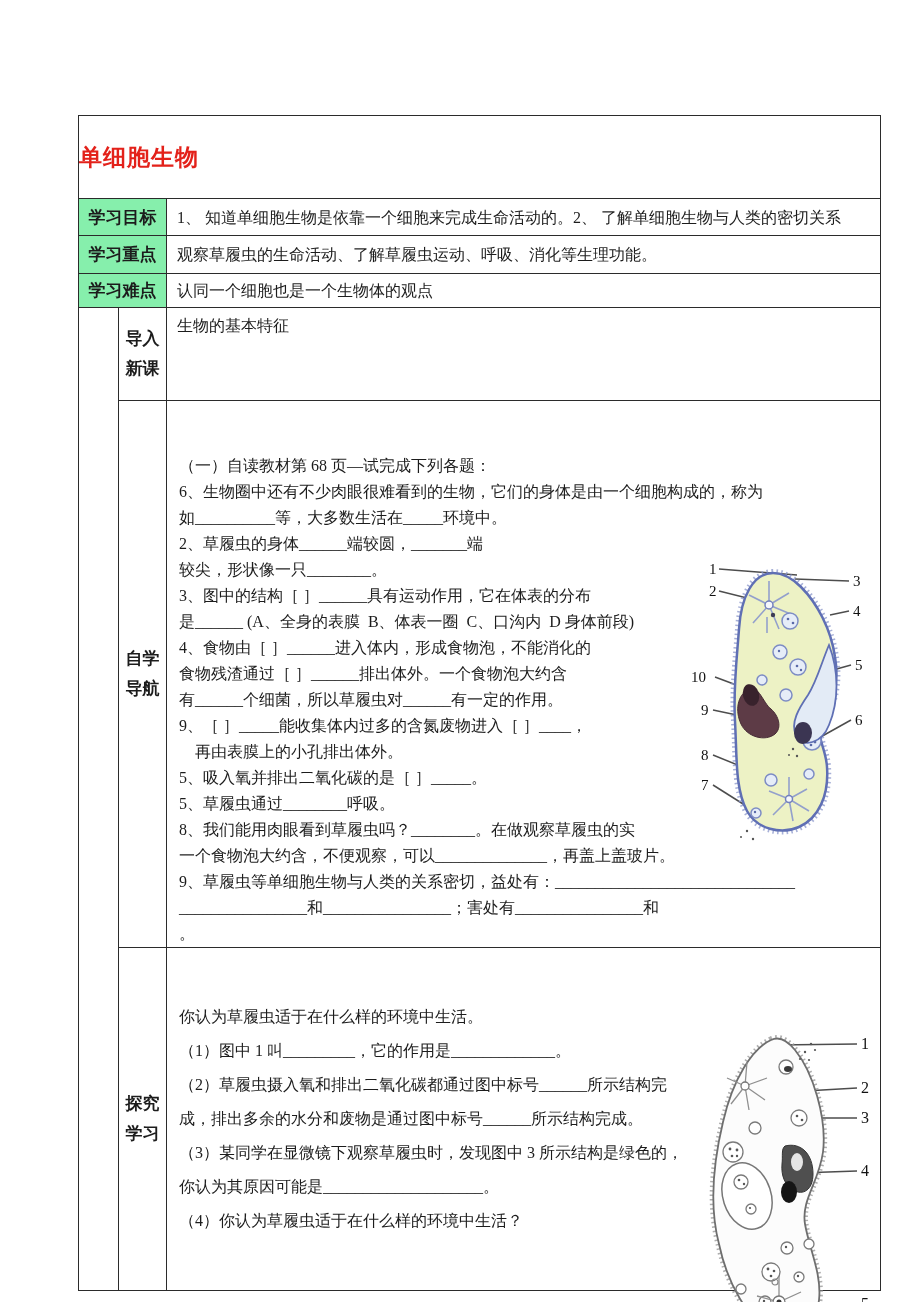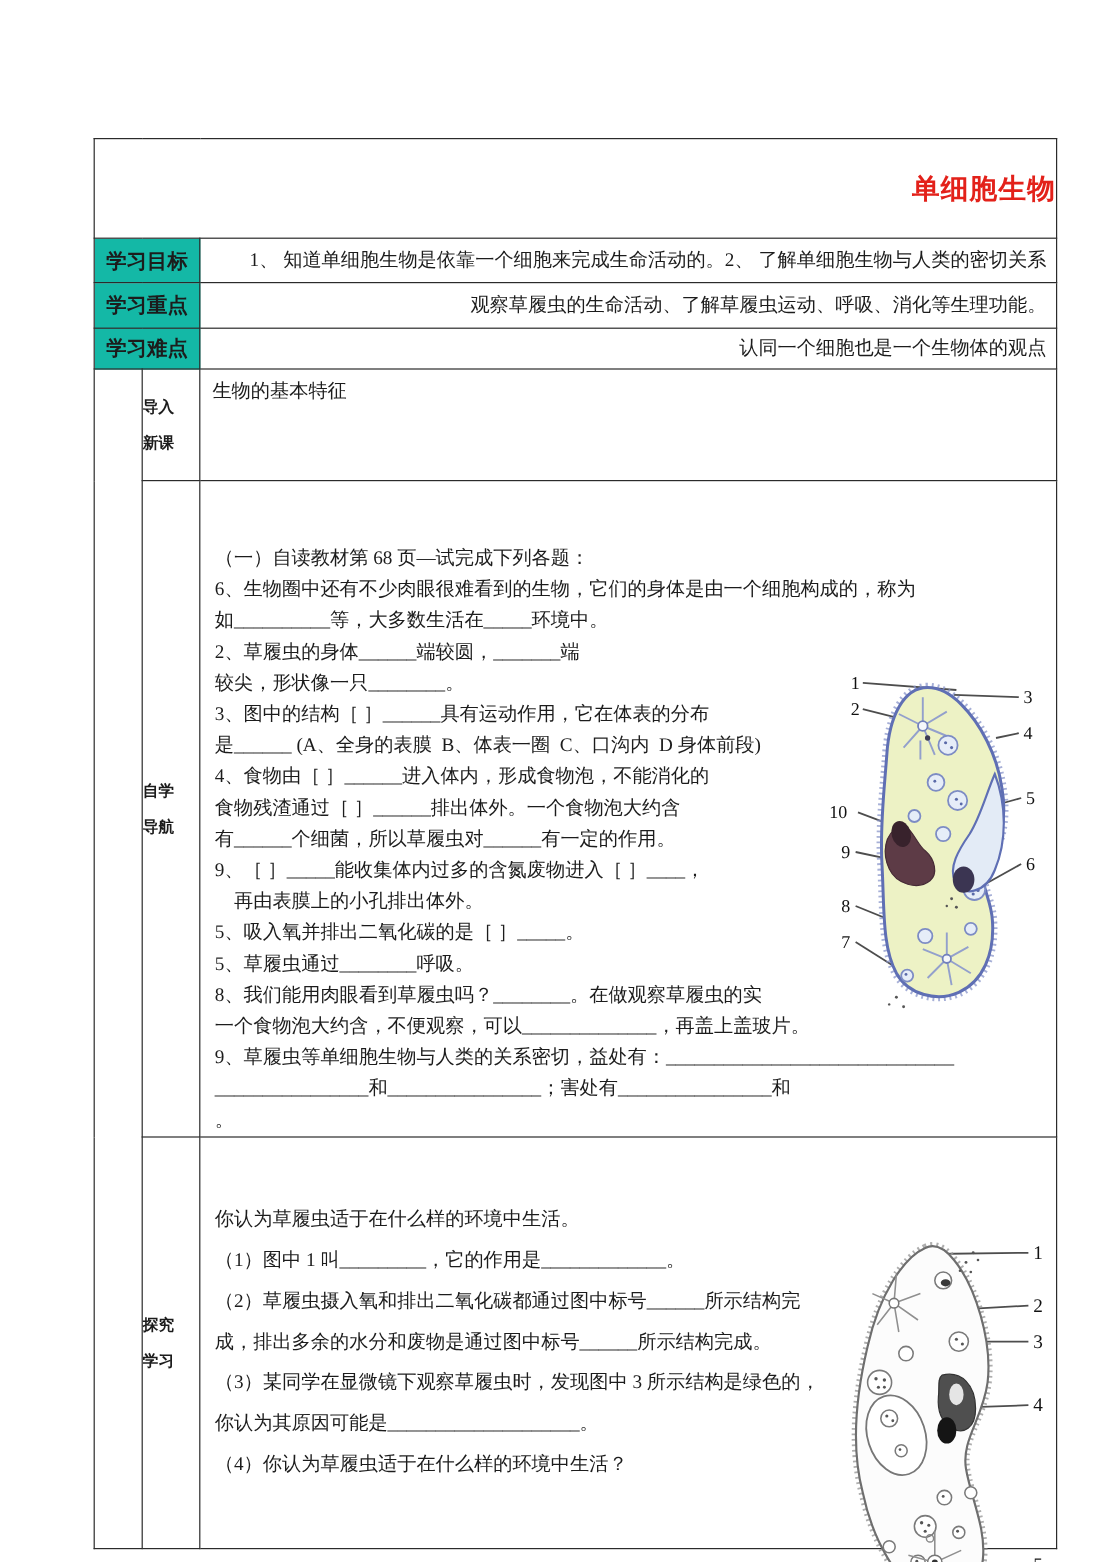--- a/index.html
+++ b/index.html
@@ -5,29 +5,29 @@
   html,body{margin:0;padding:0;background:#ffffff;}
   .page{
     position:relative;width:920px;height:1302px;background:#ffffff;
     font-family:"Liberation Serif","DejaVu Serif",serif;color:#1c1c1c;overflow:hidden;
   }
   table.sheet{
     position:absolute;left:78px;top:115px;width:802px;
     border-collapse:collapse;table-layout:fixed;
   }
   table.sheet td{border:1.5px solid #2b2b2b;padding:0;vertical-align:top;}
-  .title-cell{height:82px;text-align:right;vertical-align:middle !important;}
+  .title-cell{height:82px;text-align:left;vertical-align:middle !important;}
   .title-text{font-size:23px;font-weight:bold;color:#e3211a;letter-spacing:1px;}
   .hlabel{
     font-size:17px;font-weight:bold;text-align:center;vertical-align:middle !important;
-    background:#14b8a6;
+    background:#86efac;
   }
-  .hcontent{font-size:16px;vertical-align:middle !important;padding:2px 8px 2px 10px !important;line-height:21px;text-align:right;}
+  .hcontent{font-size:16px;vertical-align:middle !important;padding:2px 8px 2px 10px !important;line-height:21px;}
   .side-label{
-    font-size:13px;font-weight:bold;text-align:left;vertical-align:middle !important;line-height:30px;
+    font-size:17px;font-weight:bold;text-align:center;vertical-align:middle !important;line-height:30px;
   }
   .cellwrap{position:relative;width:100%;height:100%;margin-top:48px;}
   .body-cell{padding:4px 2px 0 12px !important;}
   .tline{font-size:16px;line-height:26px;white-space:pre-wrap;}
   .inq .tline{line-height:34px;}
   .intro-cell{padding:8px 8px 0 10px !important;font-size:16px;}
   .fig{position:absolute;}
   .fig text{font-family:"Liberation Serif","DejaVu Serif",serif;font-size:15px;fill:#111111;}
   .fig2 text{font-size:16px;}
   .leader{stroke:#4d4d4d;stroke-width:1.5;fill:none;}

